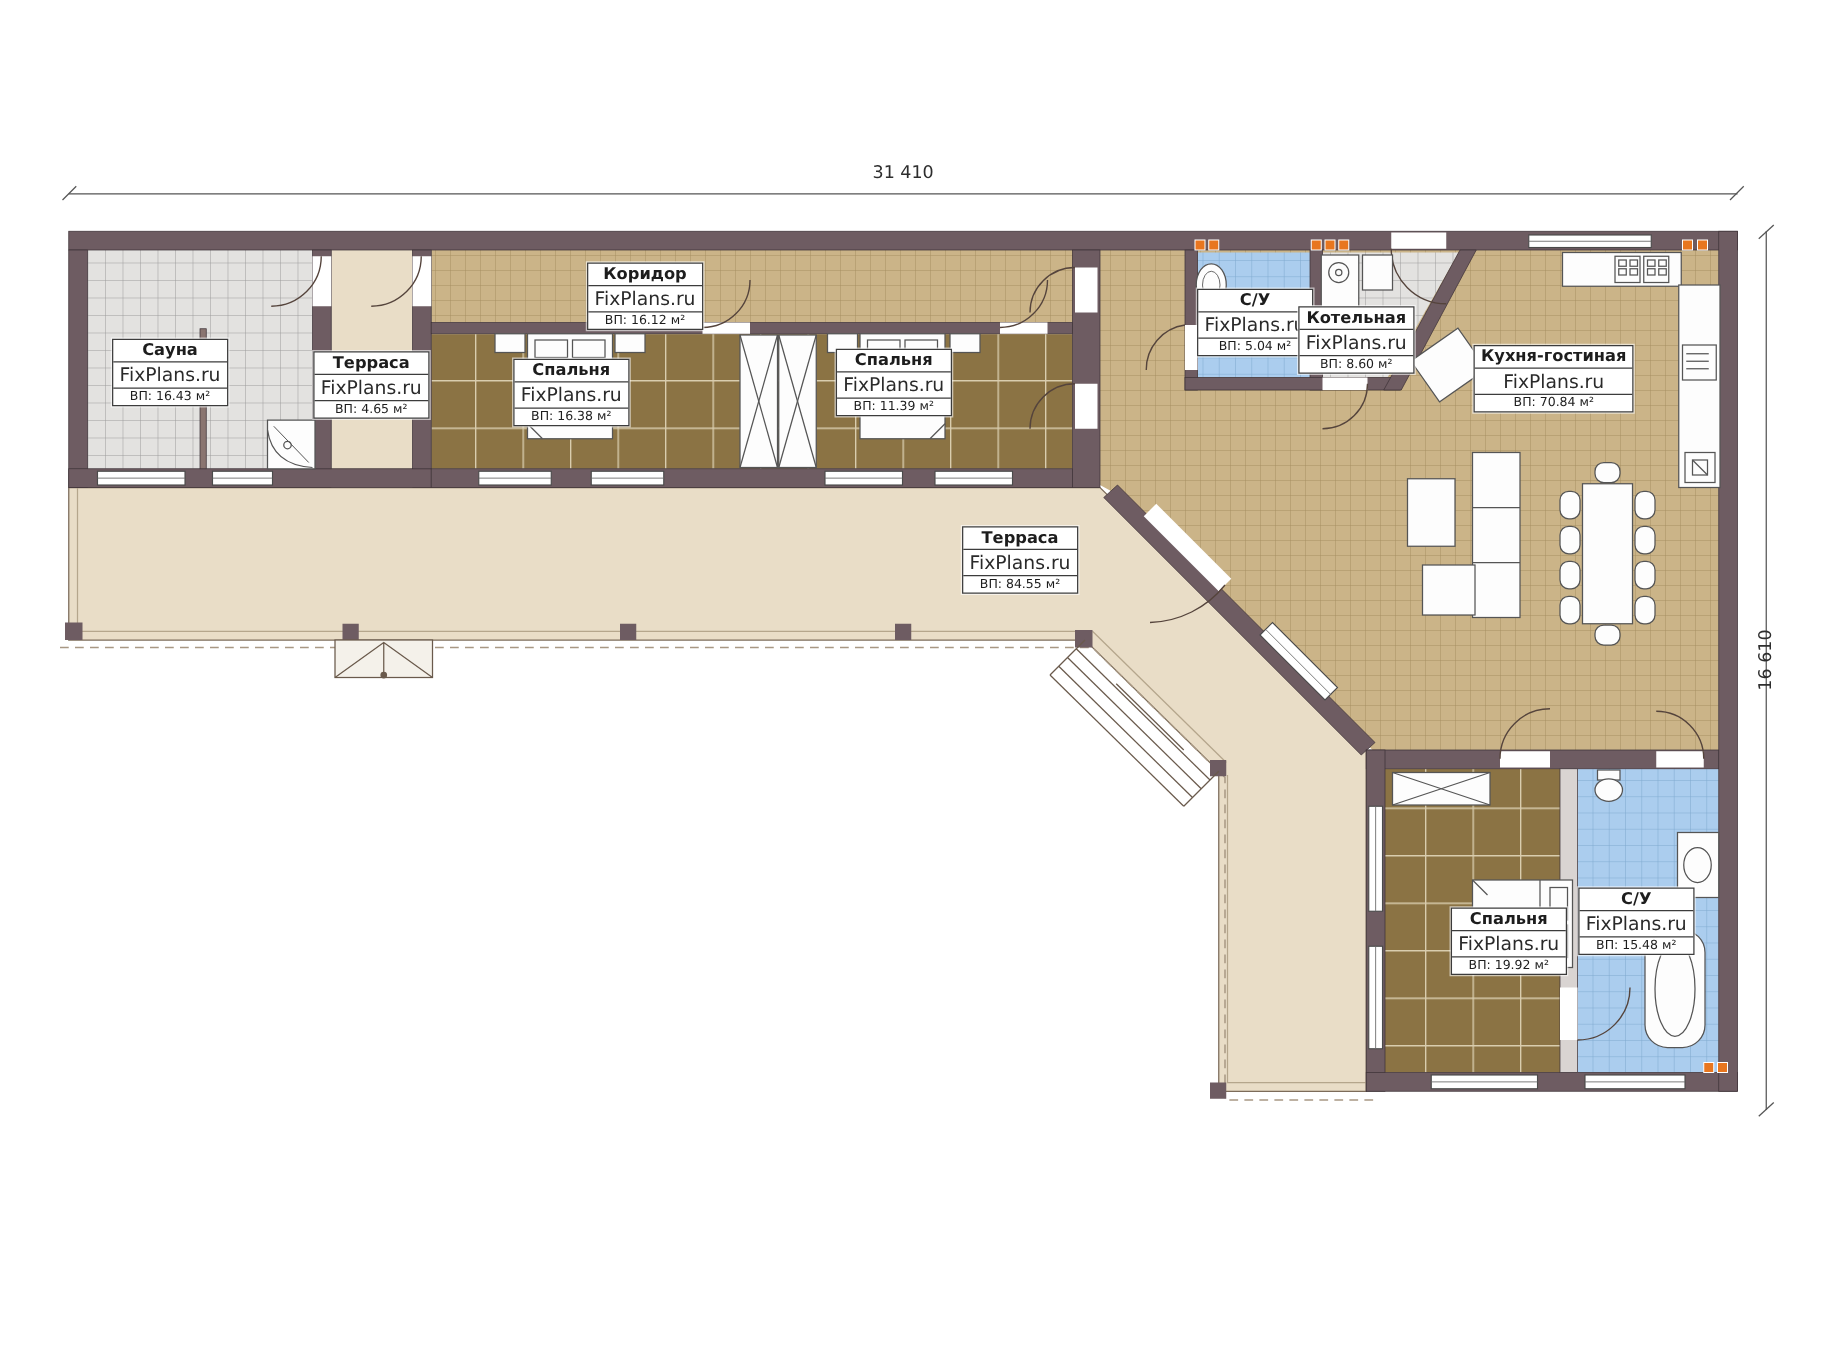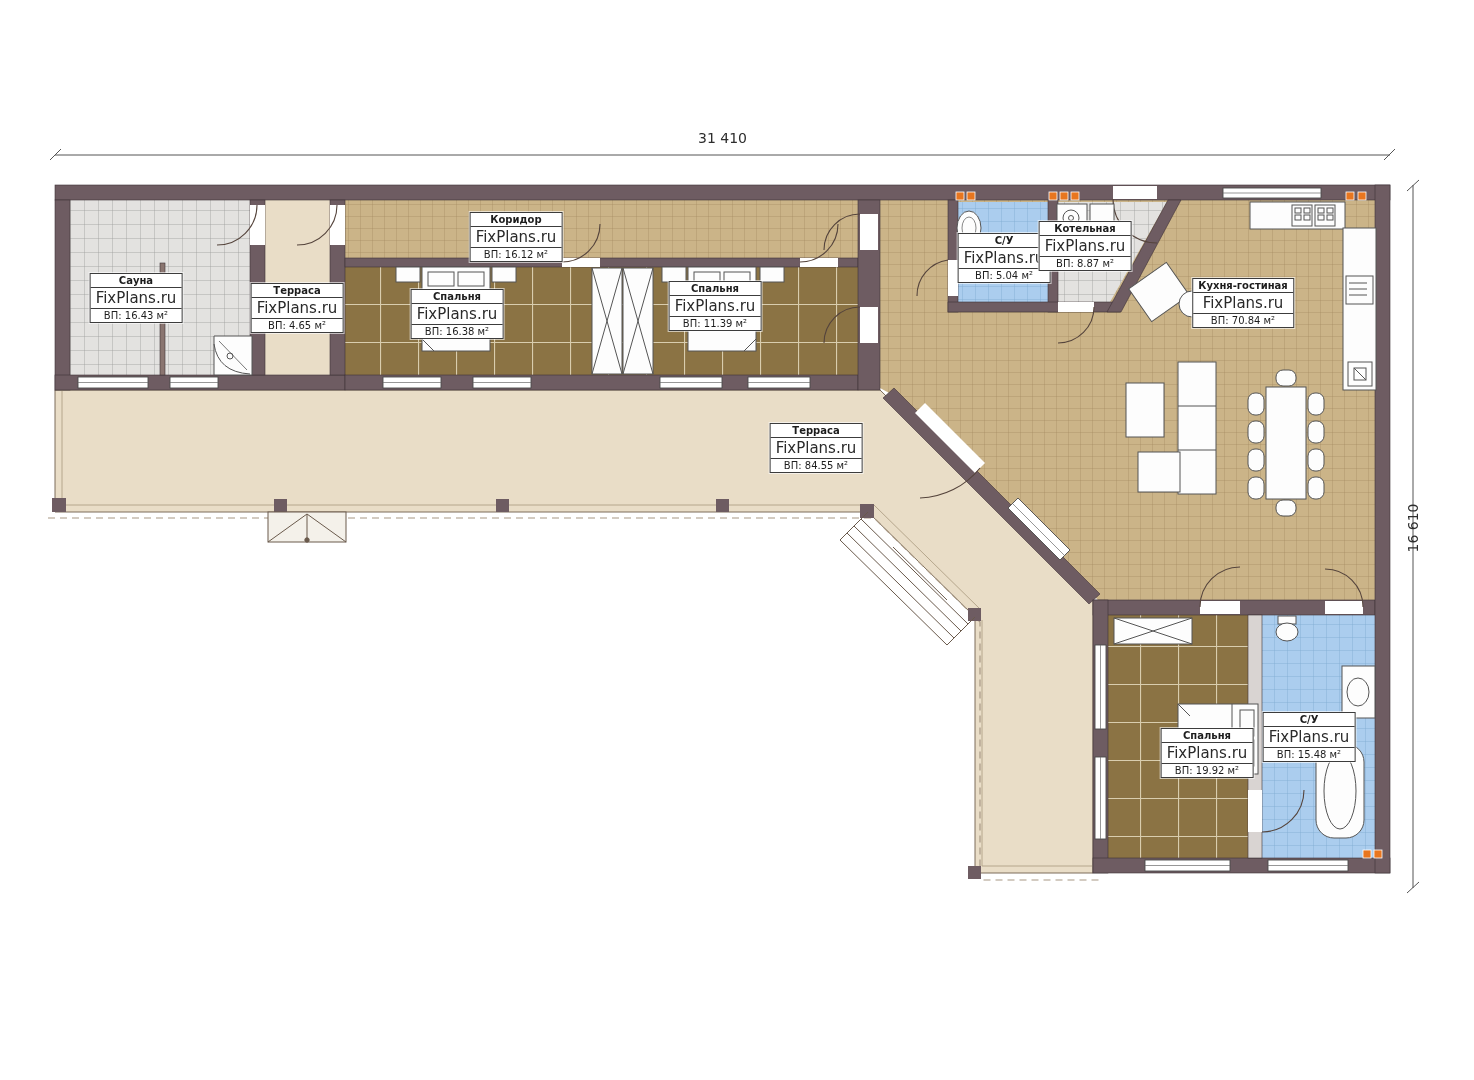--- a/index.html
+++ b/index.html
@@ -2,21 +2,21 @@
 <html><head>
 <meta charset="utf-8">
 <style>
   html,body{margin:0;padding:0;background:#fff;}
   #stage{position:relative;width:1474px;height:1080px;background:#ffffff;overflow:hidden;
          font-family:"DejaVu Sans",sans-serif;}
   #plan-svg{position:absolute;left:0;top:0;}
   .room-label{position:absolute;transform:translate(-50%,-50%);background:#fff;
 ,    border:1px solid #3c3c3c;text-align:center;z-index:5;box-shadow:0 0 0 1px rgba(255,255,255,.6);}
   .room-label{border:1px solid #3c3c3c;}
-  .rl-name{font-size:10px;font-weight:bold;color:#1d1d1d;padding:1px 5px;border-bottom:1px solid #3c3c3c;white-space:nowrap;}
+  .rl-name{font-size:13px;font-weight:bold;color:#1d1d1d;padding:1px 5px;border-bottom:1px solid #3c3c3c;white-space:nowrap;}
   .rl-wm{font-size:15px;color:#2a2a2a;padding:1px 5px;border-bottom:1px solid #3c3c3c;white-space:nowrap;}
   .rl-area{font-size:10px;color:#1d1d1d;padding:1px 5px;white-space:nowrap;}
   .dim-h{position:absolute;left:55px;top:130px;width:1335px;text-align:center;
          font-size:14px;color:#2d2d2d;z-index:4;}
   .dim-v{position:absolute;left:1378px;top:520px;width:70px;text-align:center;
          font-size:14px;color:#2d2d2d;transform:rotate(-90deg);z-index:4;}
 </style>
 </head>
 <body>
 
@@ -362,24 +362,24 @@
   <div class="room-label" style="left:715px;top:306px">
     <div class="rl-name">Спальня</div>
     <div class="rl-wm">FixPlans.ru</div>
     <div class="rl-area">ВП: 11.39 м²</div>
   </div>
   <div class="room-label" style="left:1004px;top:258px">
     <div class="rl-name">С/У</div>
     <div class="rl-wm">FixPlans.ru</div>
     <div class="rl-area">ВП: 5.04 м²</div>
   </div>
-  <div class="room-label" style="left:1085px;top:246px">
+  <div class="room-label" style="left:1085px;top:272px">
     <div class="rl-name">Котельная</div>
     <div class="rl-wm">FixPlans.ru</div>
-    <div class="rl-area">ВП: 8.87 м²</div>
+    <div class="rl-area">ВП: 8.60 м²</div>
   </div>
   <div class="room-label" style="left:1243px;top:303px">
     <div class="rl-name">Кухня-гостиная</div>
     <div class="rl-wm">FixPlans.ru</div>
     <div class="rl-area">ВП: 70.84 м²</div>
   </div>
   <div class="room-label" style="left:816px;top:448px">
     <div class="rl-name">Терраса</div>
     <div class="rl-wm">FixPlans.ru</div>
     <div class="rl-area">ВП: 84.55 м²</div>

